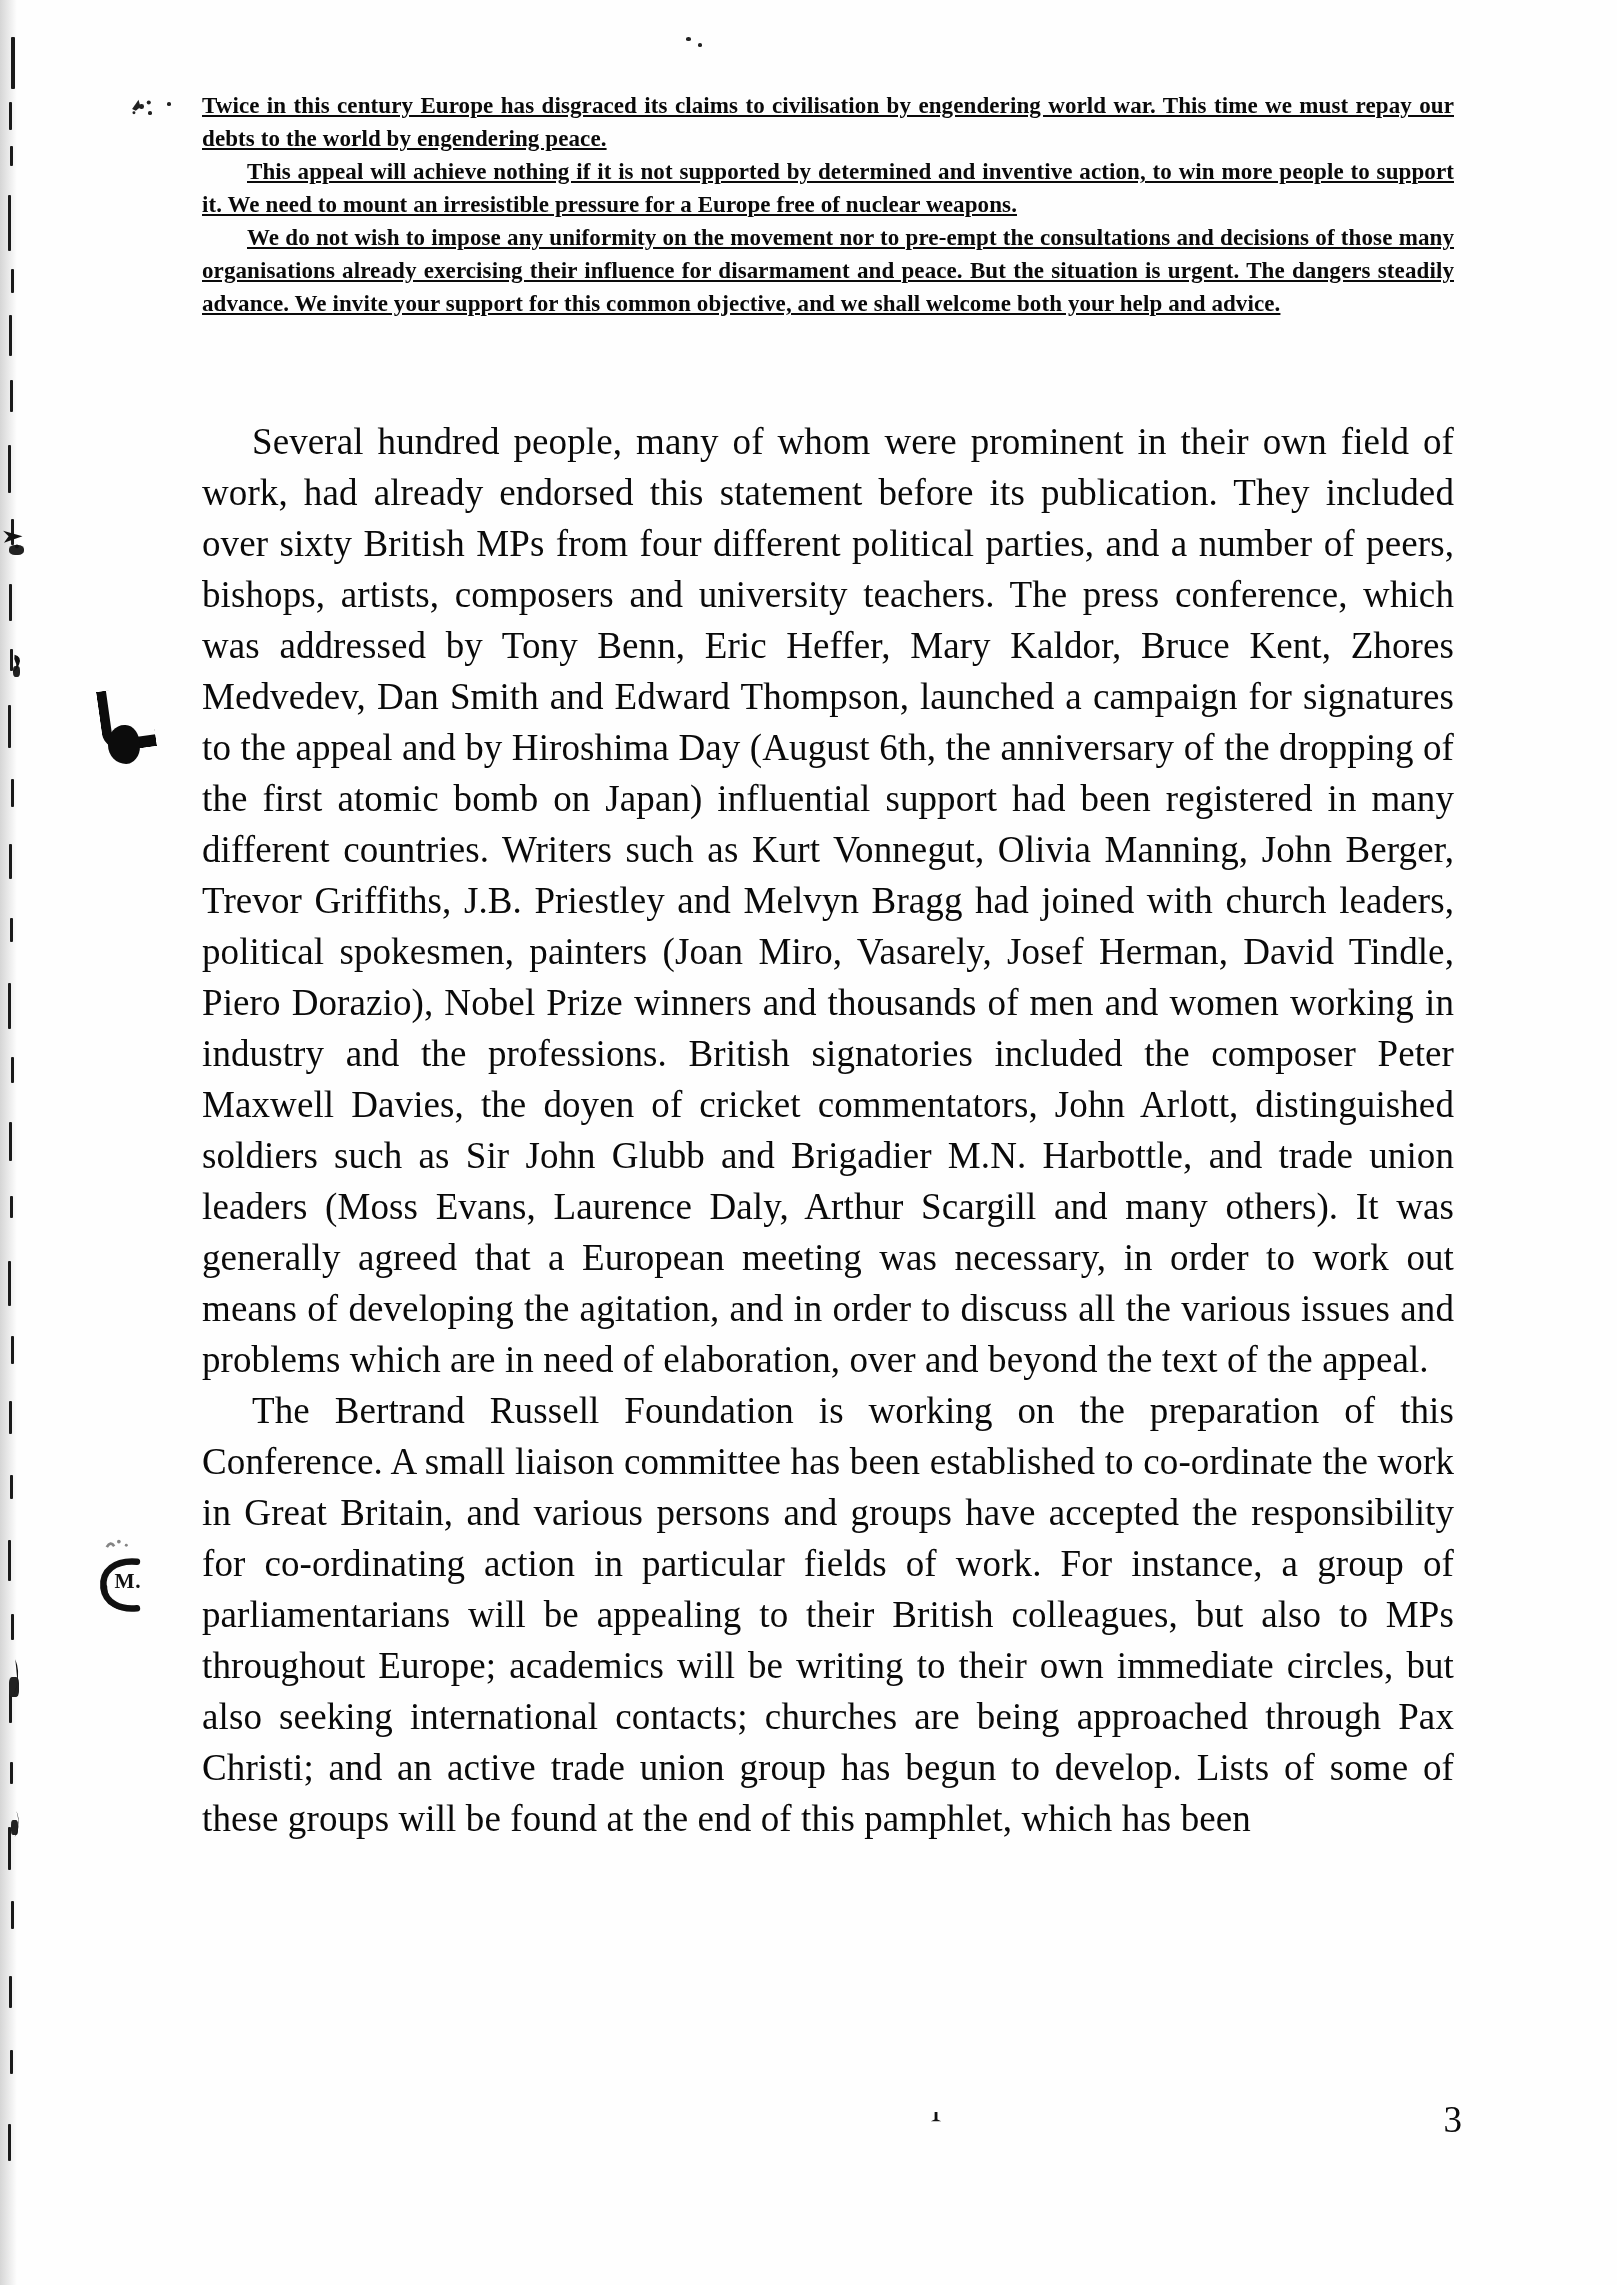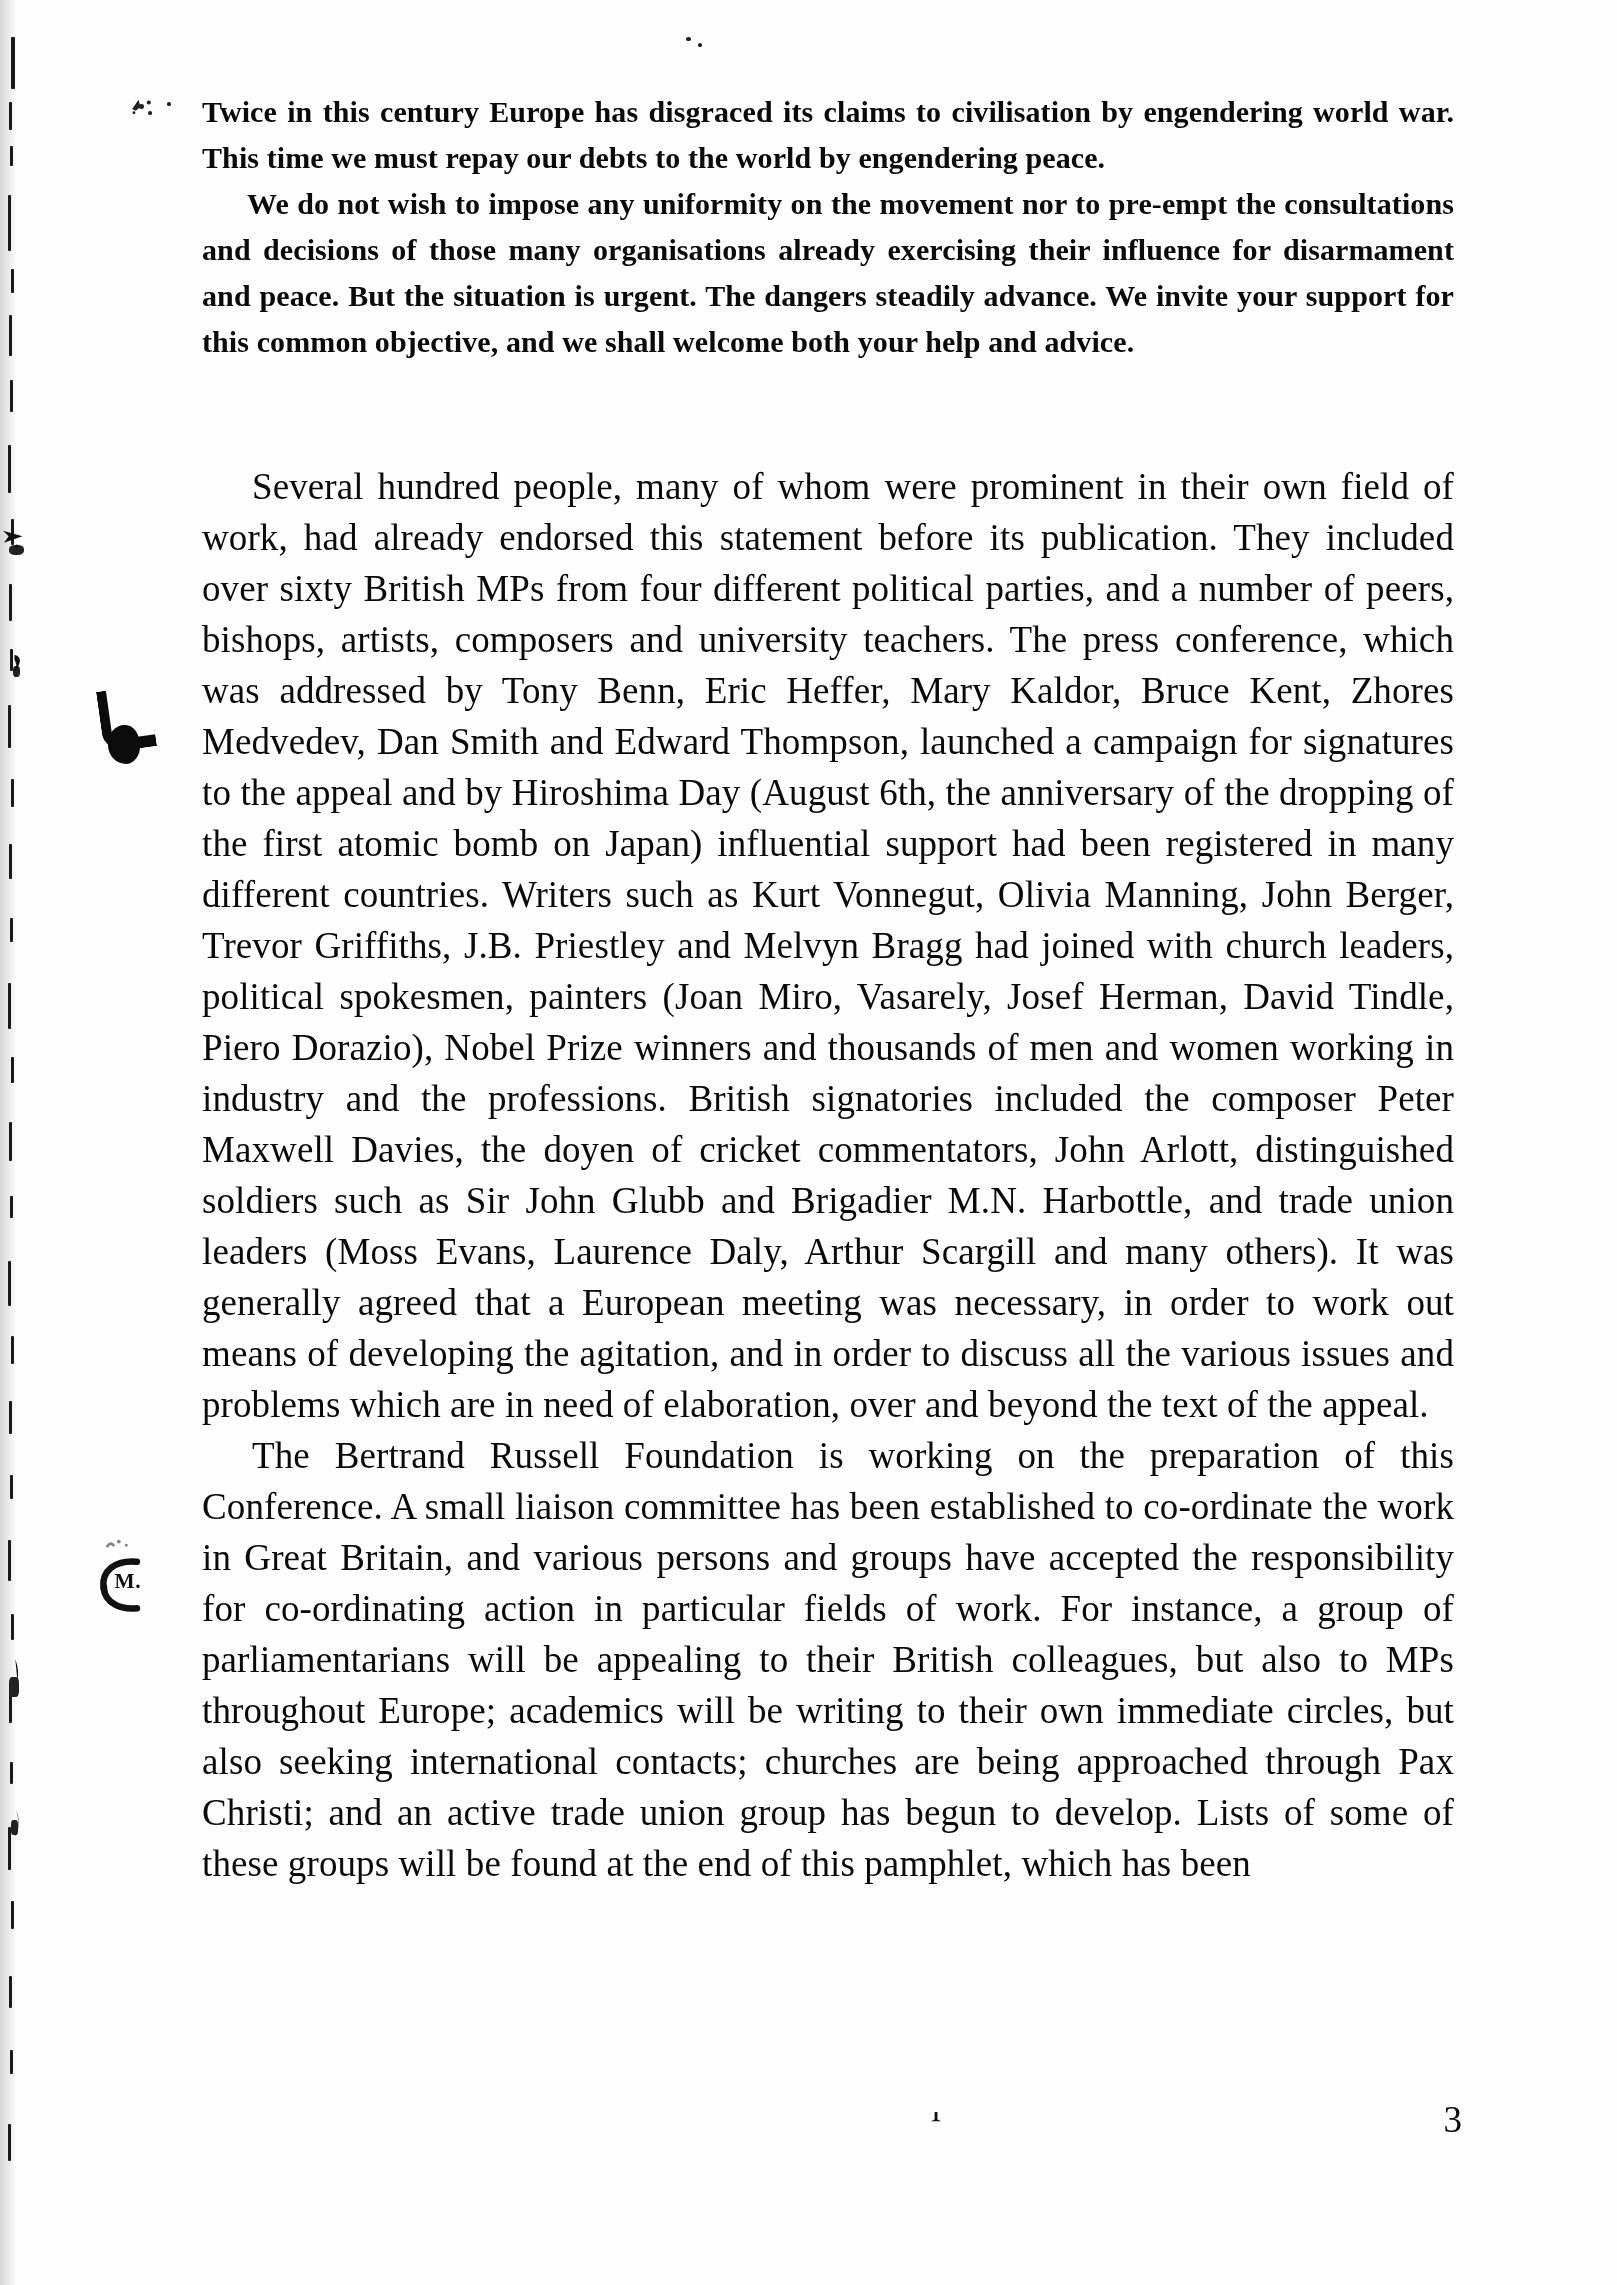--- a/index.html
+++ b/index.html
@@ -52,26 +52,27 @@
   
   .content {
     position: absolute;
     left: 202px;
     top: 89px;
     width: 1252px;
   }
 
   
   .quote-block {
-    font-size: 30px;
-    line-height: 46px;
+    font-size: 23px;
+    line-height: 33px;
     text-align: justify;
     text-justify: inter-word;
     letter-spacing: 0.1px;
     font-weight: 600;
+    text-decoration: underline;
     -webkit-font-smoothing: none;
   }
   .quote-block p {
     margin: 0;
     text-indent: 0;
   }
   .quote-block p + p {
     text-indent: 45px;
   }
 
@@ -181,20 +182,21 @@
   <div class="speck" style="left:698px; top:43px;  width:3.7px;  height:3.7px;"></div>
   <div class="speck" style="left:9.3px;  top:545px; width:15px; height:10.2px; border-radius:40%;"></div>
   <div class="speck" style="left:13px;  top:666px; width:6.5px;  height:11px; border-radius:40%;"></div>
   <div class="speck" style="left:9.3px;  top:1677px;width:9.3px; height:20.4px; border-radius:30%;"></div>
   <div class="speck" style="left:11px;  top:1820px;width:7.4px;  height:15px; border-radius:30%;"></div>
 
   <div class="content">
 
     <div class="quote-block">
       <p>Twice in this century Europe has disgraced its claims to civilisation by engendering world war. This time we must repay our debts to the world by engendering peace.</p>
+      <p>This appeal will achieve nothing  if it is not supported by determined and inventive action, to win more people to support it. We need to mount an irresistible pressure for a Europe free of nuclear weapons.</p>
       <p>We do not wish to impose any uniformity on the movement nor to pre-empt the consultations and decisions of those many organisations already exercising their influence for disarmament and peace. But the situation is urgent. The dangers steadily advance. We invite your support for this common objective, and we shall welcome both your help and advice.</p>
     </div>
 
     <div class="body-block">
       <p>Several hundred people, many of whom were prominent in their own field of work, had already endorsed this statement before its publication. They included over sixty British MPs from four different political parties, and a number of peers, bishops, artists, composers and university teachers. The press conference, which was addressed by Tony Benn, Eric Heffer, Mary Kaldor, Bruce Kent, Zhores Medvedev, Dan Smith and Edward Thompson, launched a campaign for signatures to the appeal and by Hiroshima Day (August 6th, the anniversary of the dropping of the first atomic bomb on Japan) influential support had been registered in many different countries. Writers such as Kurt Vonnegut, Olivia Manning, John Berger, Trevor Griffiths, J.B. Priestley and Melvyn Bragg had joined with church leaders, political spokesmen, painters (Joan Miro, Vasarely, Josef Herman, David Tindle, Piero Dorazio), Nobel Prize winners and thousands of men and women working in industry and the professions. British signatories included the composer Peter Maxwell Davies, the doyen of cricket commentators, John Arlott, distinguished soldiers such as Sir John Glubb and Brigadier M.N. Harbottle, and trade union leaders (Moss Evans, Laurence Daly, Arthur Scargill and many others). It was generally agreed that a European meeting was necessary, in order to work out means of developing the agitation, and in order to discuss all the various issues and problems which are in need of elaboration, over and beyond the text of the appeal.</p>
       <p>The Bertrand Russell Foundation is working on the preparation of this Conference. A small liaison committee has been established to co-ordinate the work in Great Britain, and various persons and groups have accepted the responsibility for co-ordinating action in particular fields of work. For instance, a group of parliamentarians will be appealing to their British colleagues, but also to MPs throughout Europe; academics will be writing to their own immediate circles, but also seeking international contacts; churches are being approached through Pax Christi; and an active trade union group has begun to develop. Lists of some of these groups will be found at the end of this pamphlet, which has been</p>
     </div>
 
   </div>
 

